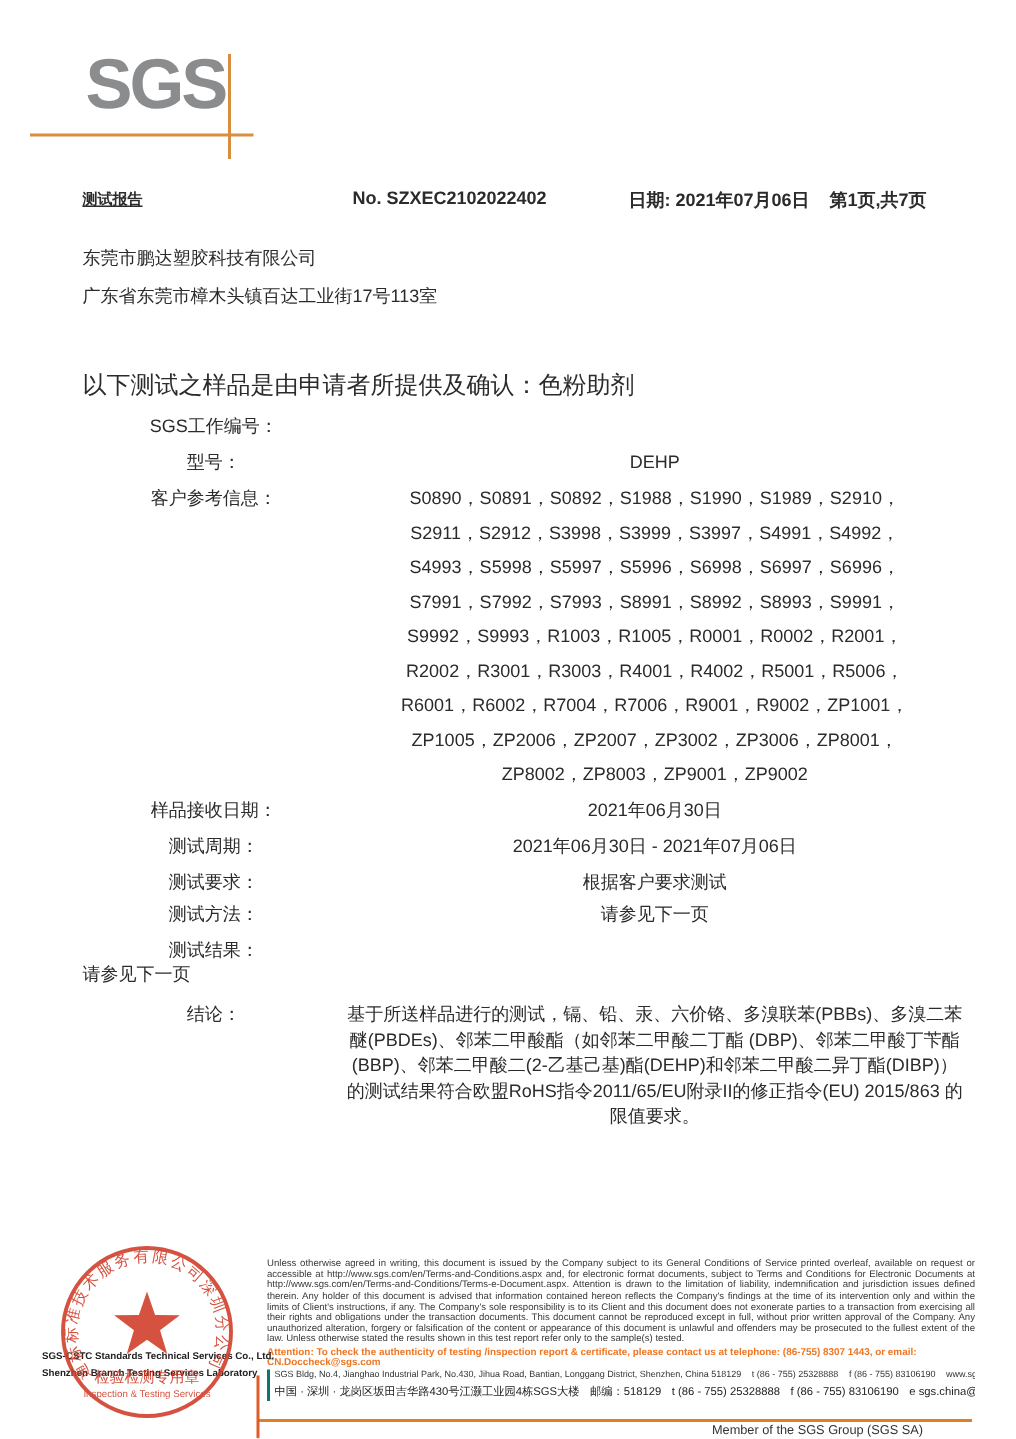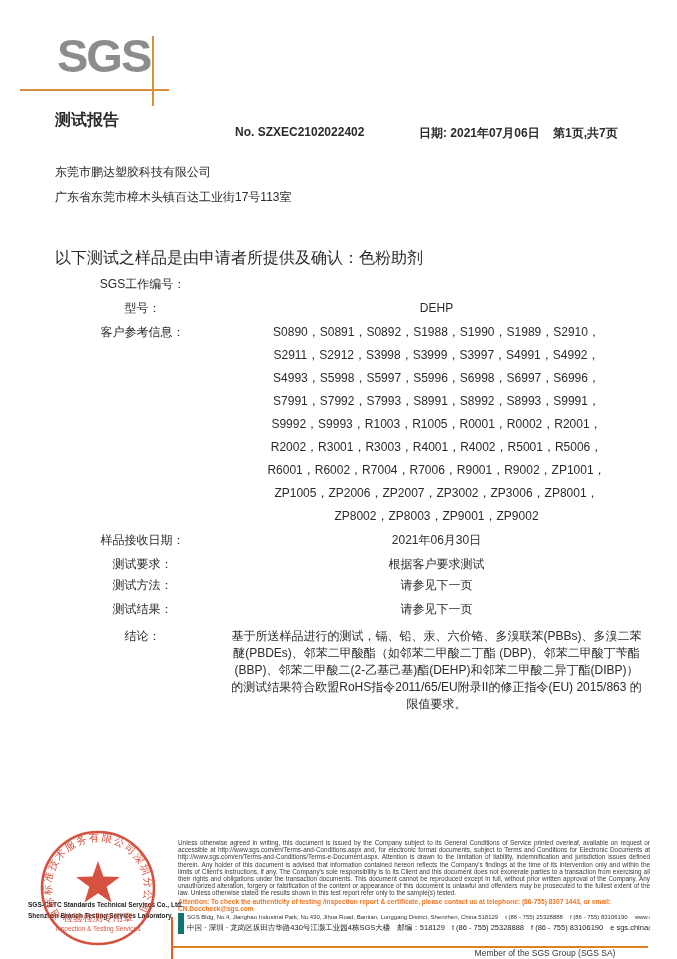--- a/index.html
+++ b/index.html
@@ -15,42 +15,42 @@
   
   .logo-text{
     position:absolute;left:57px;top:32px;
     font-size:47px;font-weight:800;letter-spacing:-2px;
     color:#8a8c8e;line-height:1;
   }
   .logo-hline{position:absolute;left:20px;top:89px;width:149px;height:2px;background:#d98e3f;}
   .logo-vline{position:absolute;left:152px;top:36px;width:2px;height:70px;background:#d98e3f;}
   
   .hdr{position:absolute;font-weight:700;white-space:nowrap;}
-  .hdr-title{left:55px;top:110px;font-size:16px;}
+  .hdr-title{left:55px;top:126px;font-size:10px;text-decoration:underline;}
   .hdr-no{left:235px;top:125px;font-size:12px;}
   .hdr-date{left:419px;top:125px;font-size:12px;}
   .hdr-page{left:553px;top:125px;font-size:12px;}
   
   .applicant{position:absolute;left:55px;top:160px;font-size:12px;line-height:25px;}
   .statement{position:absolute;left:55px;top:250px;font-size:16px;line-height:16px;}
   
   .fields{position:absolute;left:55px;top:276px;width:588px;}
   .frow{display:flex;align-items:flex-start;font-size:12px;line-height:16px;margin-bottom:8px;text-align:center;}
   .flabel{width:175px;flex:none;}
   .fvalue{flex:1;}
   .list-line{line-height:16px;margin-bottom:7px;white-space:nowrap;}
   .list-line:last-child{margin-bottom:0;}
   .conclusion-text{line-height:17px;}
   
   .stamp{position:absolute;left:28px;top:826px;z-index:5;opacity:.88;}
   .company-lines{position:absolute;left:28px;top:899px;z-index:1;font-size:6.5px;font-weight:700;color:#222;line-height:11px;white-space:nowrap;}
   .footer-right{position:absolute;left:178px;top:839px;width:472px;}
   .disclaimer{font-size:6.4px;line-height:7.2px;text-align:justify;color:#3a3a3a;margin:0;}
   .attention{font-size:6.6px;line-height:7.4px;font-weight:700;color:#ee7623;margin:1px 0 1px 0;}
-  .addr-block{border-left:6px solid #0f766e;padding-left:3px;margin-top:1px;}
+  .addr-block{border-left:2px solid #0f766e;padding-left:3px;margin-top:1px;}
   .addr-row{display:flex;align-items:baseline;white-space:nowrap;overflow:hidden;}
   .addr-en{font-size:6px;color:#333;line-height:9px;}
   .addr-cn{font-size:7.5px;color:#222;line-height:12px;}
   .addr-row span{margin-right:7px;}
   .footer-rule{position:absolute;left:172px;top:946px;width:476px;height:2px;background:#e0801f;}
   .crop-vline{position:absolute;left:171px;top:917px;width:2px;height:42px;background:#e05c2a;}
   .member{position:absolute;left:430px;top:948px;width:230px;text-align:center;font-size:8.5px;color:#333;}
 </style>
 </head>
 <body>
@@ -97,32 +97,36 @@
         <div class="list-line">ZP1005，ZP2006，ZP2007，ZP3002，ZP3006，ZP8001，</div>
         <div class="list-line">ZP8002，ZP8003，ZP9001，ZP9002</div>
       </div>
     </div>
 
     <div class="frow">
       <div class="flabel">样品接收日期：</div>
       <div class="fvalue">2021年06月30日</div>
     </div>
 
+    <div class="frow">
+      <div class="flabel">测试周期：</div>
+      <div class="fvalue">2021年06月30日 - 2021年07月06日</div>
+    </div>
 
     <div class="frow" style="margin-bottom:5px;">
       <div class="flabel">测试要求：</div>
       <div class="fvalue">根据客户要求测试</div>
     </div>
 
     <div class="frow">
       <div class="flabel">测试方法：</div>
       <div class="fvalue">请参见下一页</div>
     </div>
 
-    <div class="frow" style="margin-bottom:11px;">
+    <div class="frow" style="margin-bottom:11px;flex-direction:column;">
       <div class="flabel">测试结果：</div>
       <div class="fvalue">请参见下一页</div>
     </div>
 
     <div class="frow">
       <div class="flabel">结论：</div>
       <div class="fvalue conclusion-text">基于所送样品进行的测试，镉、铅、汞、六价铬、多溴联苯(PBBs)、多溴二苯醚(PBDEs)、邻苯二甲酸酯（如邻苯二甲酸二丁酯 (DBP)、邻苯二甲酸丁苄酯(BBP)、邻苯二甲酸二(2-乙基己基)酯(DEHP)和邻苯二甲酸二异丁酯(DIBP)）的测试结果符合欧盟RoHS指令2011/65/EU附录II的修正指令(EU) 2015/863 的限值要求。</div>
     </div>
 
   </div>

